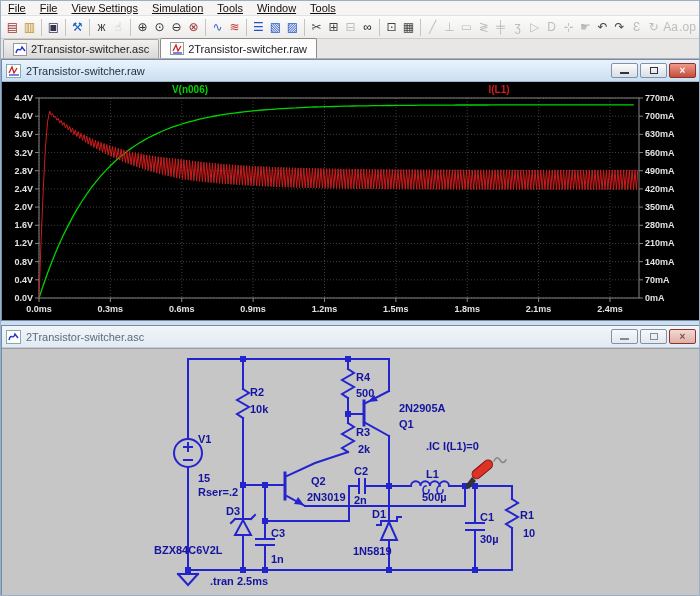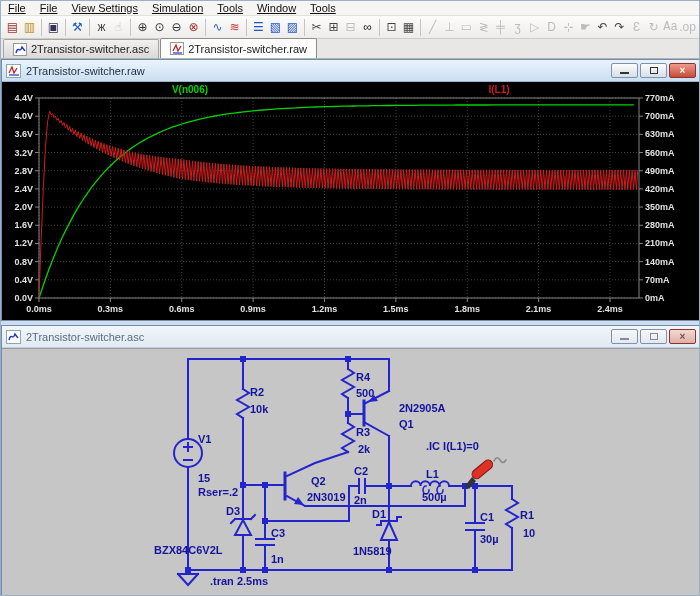--- a/index.html
+++ b/index.html
@@ -91,21 +91,21 @@
       <span class="tb-icon" style="color: rgb(188, 188, 188);">╪</span>
       <span class="tb-icon" style="color: rgb(188, 188, 188);">ʒ</span>
       <span class="tb-icon" style="color: rgb(188, 188, 188);">▷</span>
       <span class="tb-icon" style="color: rgb(188, 188, 188);">D</span>
       <span class="tb-icon" style="color: rgb(188, 188, 188);">⊹</span>
       <span class="tb-icon" style="color: rgb(188, 188, 188);">☛</span>
       <span class="tb-icon en" style="color: rgb(68, 68, 68);">↶</span>
       <span class="tb-icon en" style="color: rgb(68, 68, 68);">↷</span>
       <span class="tb-icon" style="color: rgb(188, 188, 188);">Ɛ</span>
       <span class="tb-icon" style="color: rgb(188, 188, 188);">↻</span>
-      <span class="tb-icon" style="color: rgb(188, 188, 188); font-family: Liberation Mono, monospace;">Aa</span>
+      <span class="tb-icon" style="color: rgb(188, 188, 188);">Aa</span>
       <span class="tb-icon" style="color: rgb(188, 188, 188); text-align: right;">.op</span>
     </div>
 
   <div id="tabstrip">
     <div class="tab">
       <span class="tab-ico">
         <svg width="11" height="11">
             <path d="M1,9 C3,1 5,10 7,3 L10,7" stroke="#2233cc" stroke-width="1.4" fill="none"></path>
           </svg>
       </span>

